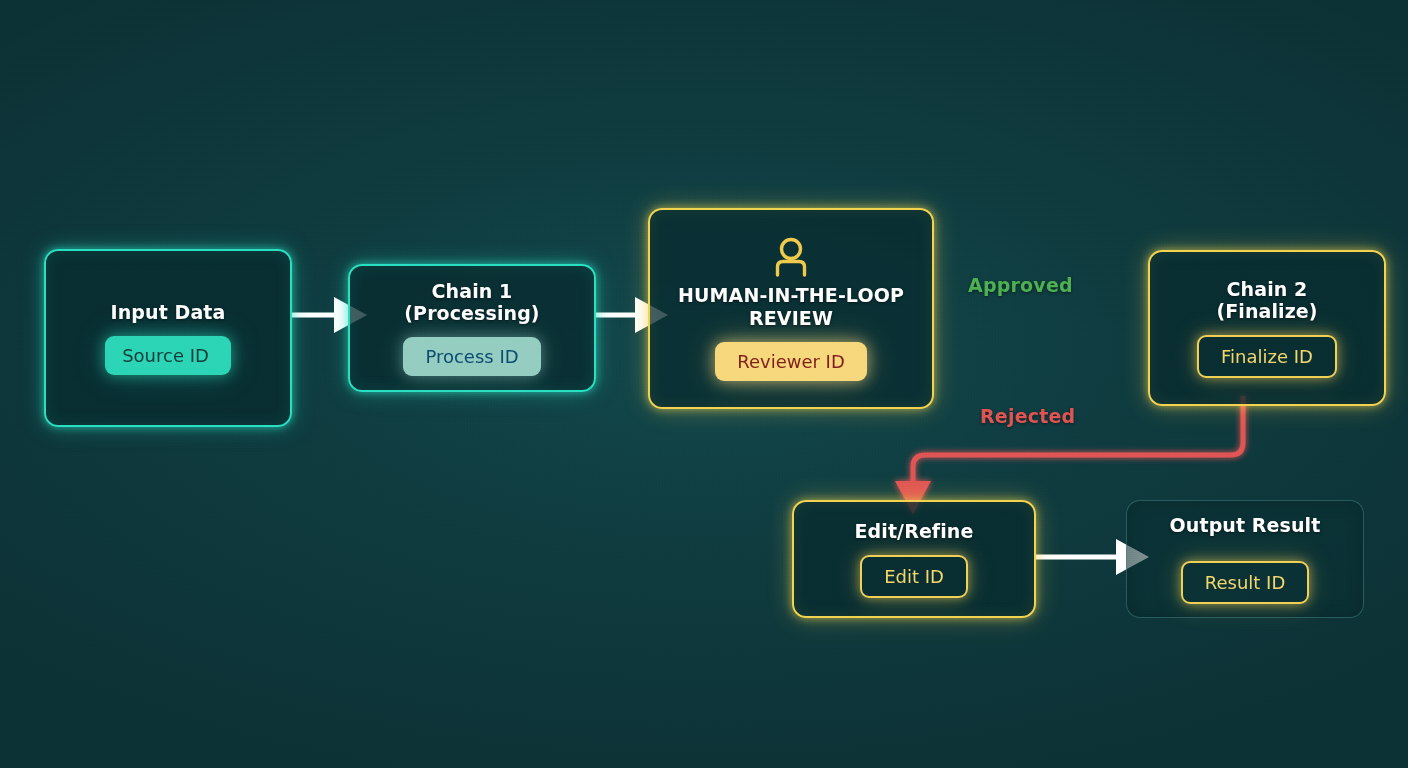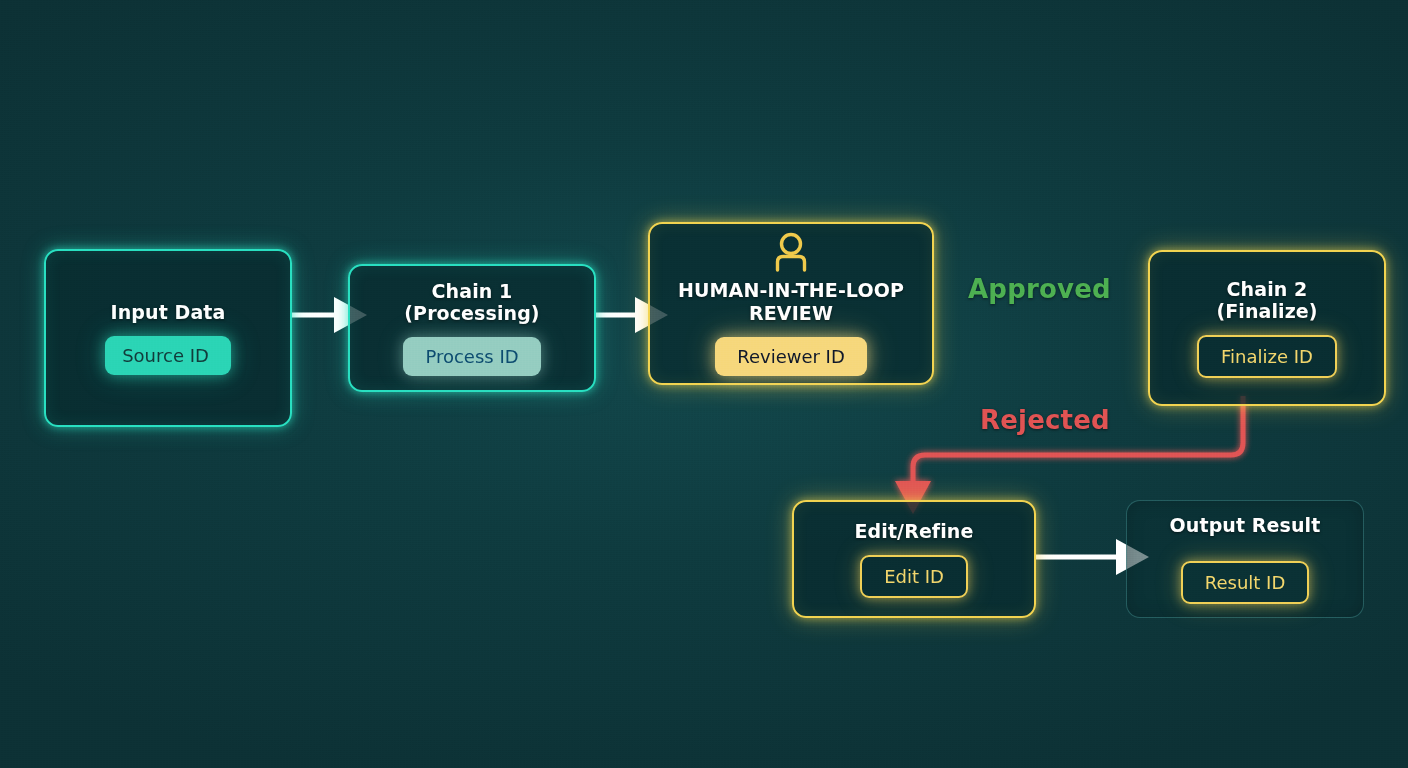--- a/index.html
+++ b/index.html
@@ -94,36 +94,36 @@
     box-shadow: 0 0 14px rgba(42,212,180,.55), 0 0 30px rgba(42,212,180,.28);
     padding-left: 17px;
   }
   .pill.soft-teal {
     background: #93ccc0;
     color: #0c4a6e;
     box-shadow: 0 0 14px rgba(147,204,192,.42), 0 0 28px rgba(147,204,192,.20);
   }
   .pill.solid-amber {
     background: #f6d77a;
-    color: #0f172a;
+    color: #7f1d1d;
     box-shadow: 0 0 15px rgba(246,215,122,.62), 0 0 32px rgba(246,215,122,.30);
   }
   .pill.outline-amber {
     background: transparent;
     color: #f3d66b;
     border: 2px solid #f0cf55;
     box-shadow: 0 0 11px rgba(240,207,85,.55), 0 0 26px rgba(240,207,85,.26);
   }
 
   .person-icon { margin-bottom: 6px; display: block; }
 
   
   .edge-label {
     position: absolute;
-    font-size: 26px;
+    font-size: 19px;
     font-weight: 700;
     letter-spacing: .2px;
     text-shadow: 0 1px 3px rgba(0,0,0,.5);
     white-space: nowrap;
   }
 </style>
 </head>
 <body>
 
 <div id="stage">
@@ -168,21 +168,21 @@
     <div class="title">Input Data</div>
     <div class="pill solid-teal">Source ID</div>
   </div>
 
   <div class="node teal" style="left:348px; top:264px; width:248px; height:128px;">
     <div class="title">Chain 1
 (Processing)</div>
     <div class="pill soft-teal">Process ID</div>
   </div>
 
-  <div class="node amber" style="left:648px; top:222px; width:286px; height:163px;">
+  <div class="node amber" style="left:648px; top:208px; width:286px; height:201px;">
     <svg class="person-icon" width="38" height="42" viewBox="0 0 38 42">
       <circle cx="19" cy="13" r="9.5" fill="none" stroke="#f0c94a" stroke-width="3.4"></circle>
       <path d="M5.5,39 L5.5,31 Q5.5,25.5 11,25.5 L27,25.5 Q32.5,25.5 32.5,31 L32.5,39" fill="none" stroke="#f0c94a" stroke-width="3.4" stroke-linecap="round"></path>
     </svg>
     <div class="title">HUMAN-IN-THE-LOOP
 REVIEW</div>
     <div class="pill solid-amber">Reviewer ID</div>
   </div>
 
   <div class="node amber" style="left:1148px; top:250px; width:238px; height:156px;">

